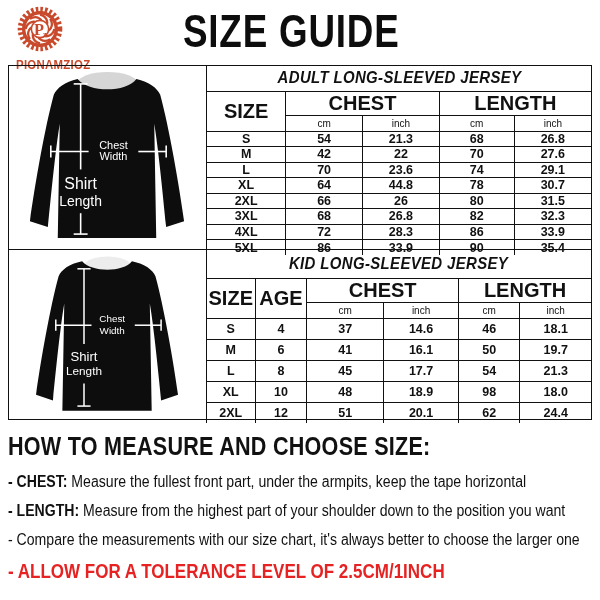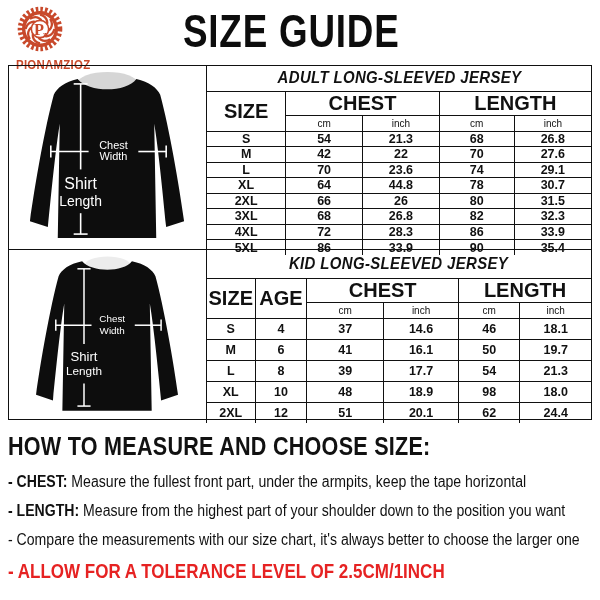--- a/index.html
+++ b/index.html
@@ -249,21 +249,21 @@
           <td>M</td>
           <td>6</td>
           <td>41</td>
           <td>16.1</td>
           <td>50</td>
           <td>19.7</td>
         </tr>
         <tr class="data-row">
           <td>L</td>
           <td>8</td>
-          <td>39</td>
+          <td>45</td>
           <td>17.7</td>
           <td>54</td>
           <td>21.3</td>
         </tr>
         <tr class="data-row">
           <td>XL</td>
           <td>10</td>
           <td>48</td>
           <td>18.9</td>
           <td>98</td>

